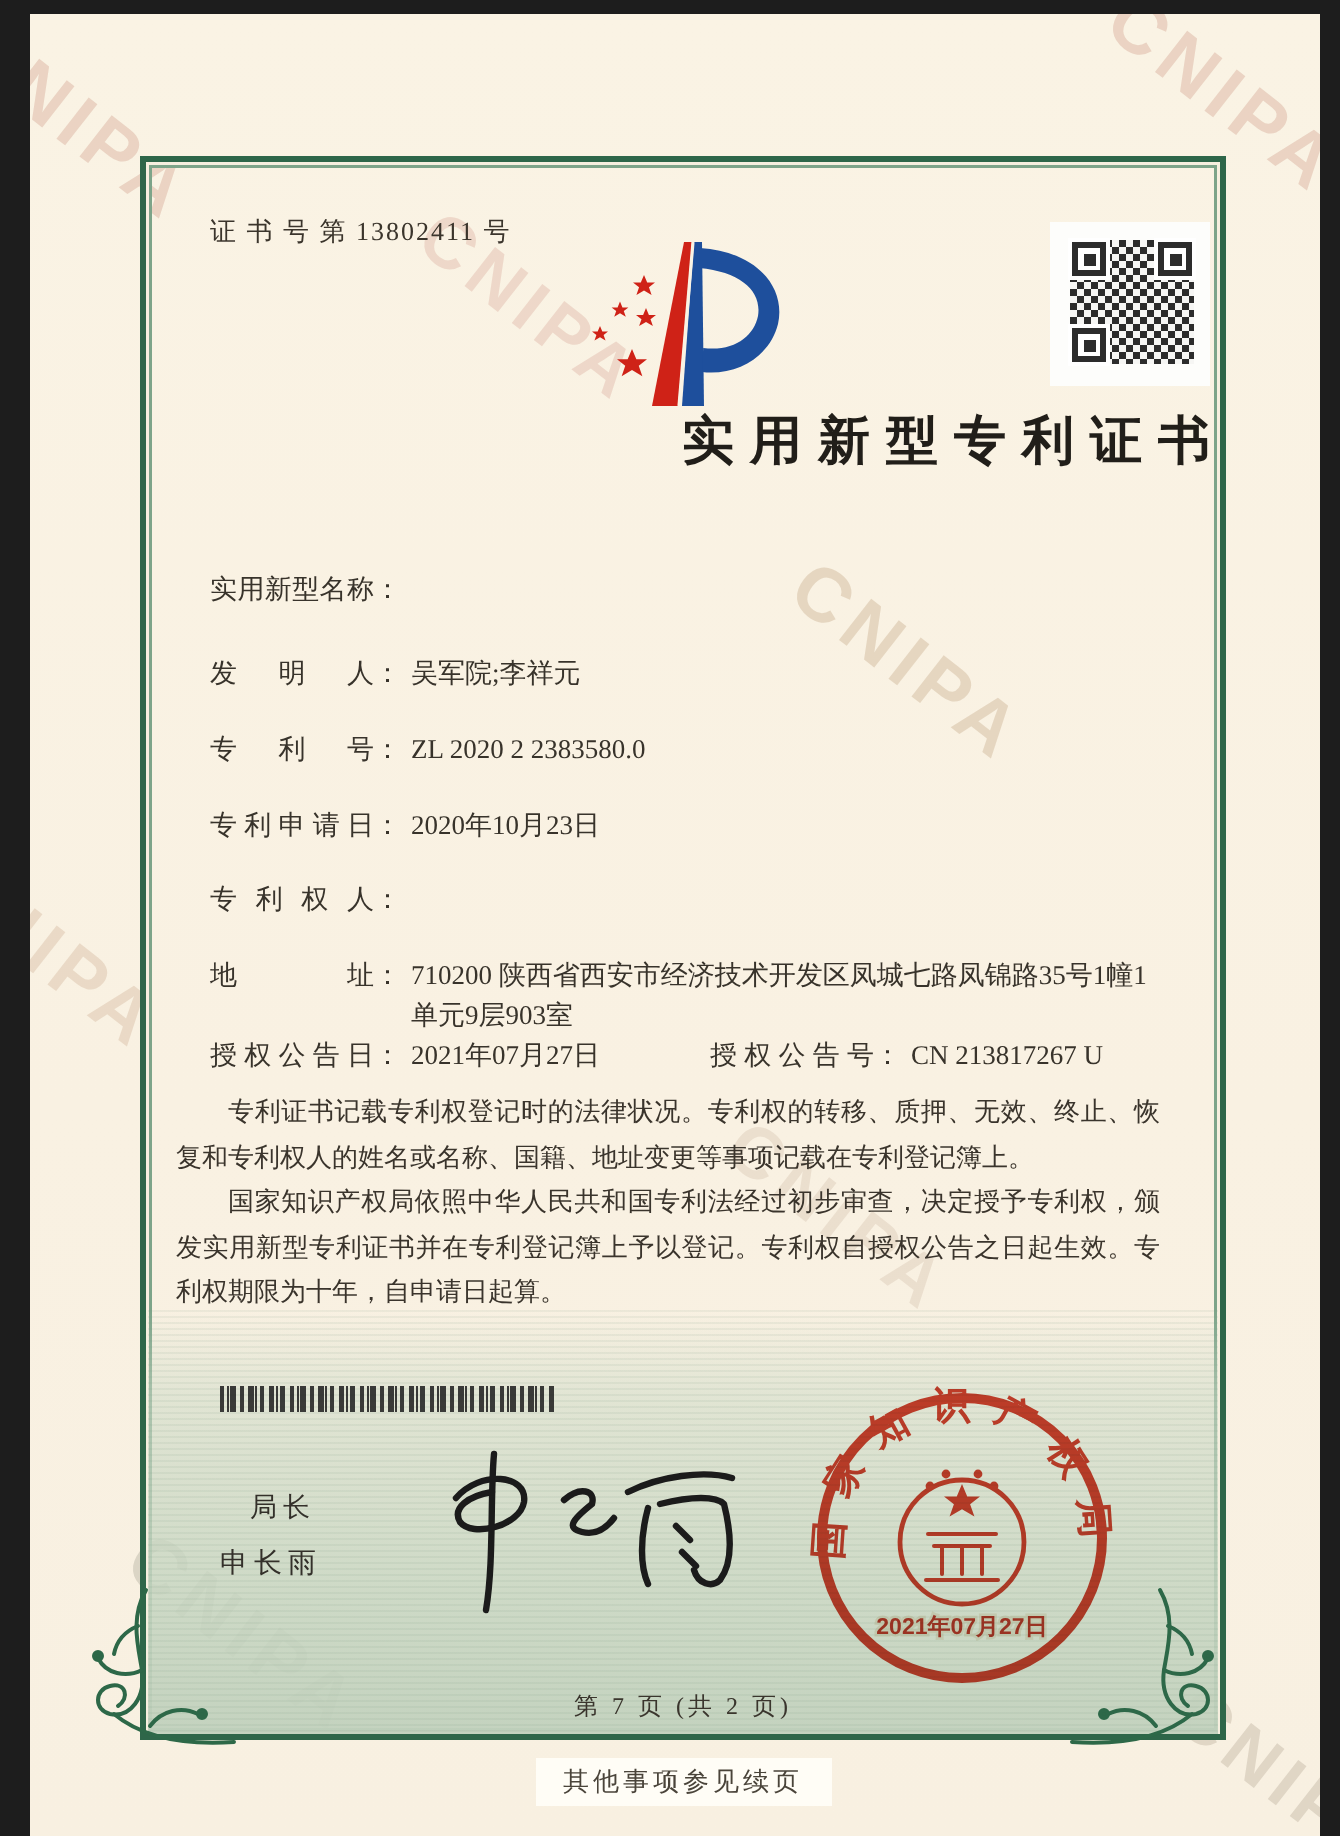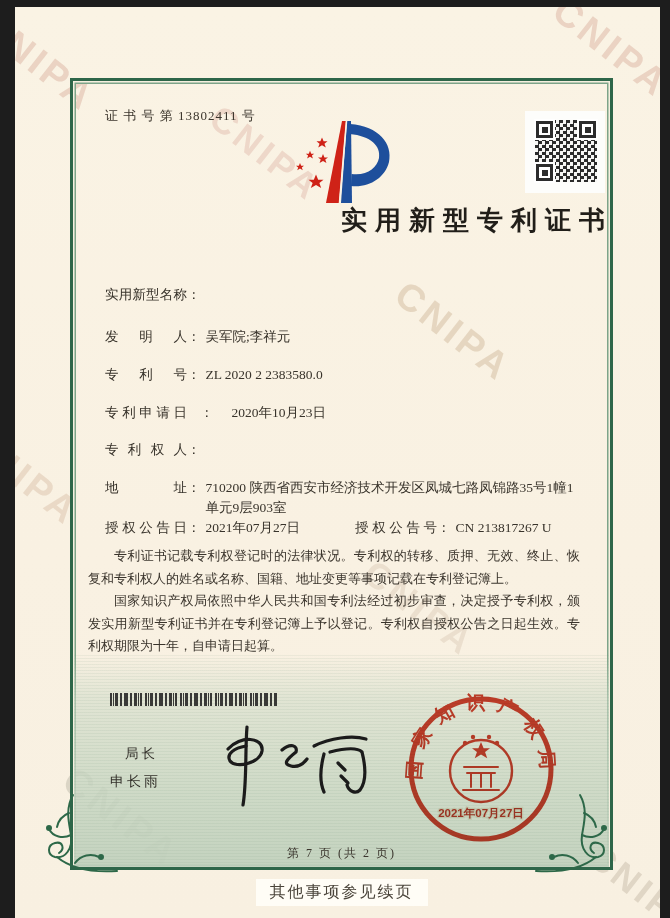--- a/index.html
+++ b/index.html
@@ -67,21 +67,21 @@
     font-size:26px;font-weight:bold;color:#211e19;letter-spacing:8px;
   }
   
   .row{position:absolute;left:90px;display:flex;font-size:13.5px;color:#38332b;line-height:20px;}
   .row .lbl{
     display:inline-block;width:82px;text-align:justify;text-align-last:justify;
     flex:none;
   }
   .row .colon{flex:none;}
   .row .val{margin-left:5px;}
-  .r1{top:278px;justify-content:flex-end;} .r2{top:320px;} .r3{top:358px;} .r4{top:396px;gap:13px;}
+  .r1{top:278px;justify-content:flex-end;} .r2{top:320px;} .r3{top:358px;} .r4{top:396px;}
   .r5{top:433px;} .r6{top:471px;} .r6 .val{width:372px;}
   .r7{top:511px;width:508px;}
   .r7 .pair{display:flex;}
   .r7 .pair1{width:250px;flex:none;}
   
   .legal{
     position:absolute;left:73px;top:538px;width:492px;
     font-size:13px;line-height:22.5px;color:#3a342c;text-align:justify;
   }
   .legal p{margin:0;text-indent:2em;}
@@ -96,21 +96,21 @@
   .comm-name{position:absolute;left:95px;top:766px;font-size:14px;color:#33302a;letter-spacing:3px;text-align:center;}
   .signature{position:absolute;left:195px;top:712px;width:165px;height:95px;}
   .seal{position:absolute;left:388px;top:684px;width:156px;height:156px;opacity:.93;mix-blend-mode:multiply;}
   .page-num{
     position:absolute;left:55px;top:838px;width:543px;text-align:center;
     font-size:12px;color:#3a352d;letter-spacing:2px;
   }
   .note-wrap{position:absolute;left:55px;top:872px;width:543px;text-align:center;}
   .note{
     display:inline-block;background:#fffdf6;padding:3px 14px;
-    font-size:16px;color:#4a443a;letter-spacing:2px;
+    font-size:13px;color:#4a443a;letter-spacing:2px;
   }
 </style>
 </head>
 <body>
 
 <div class="page">
 
   <span class="wm wm1">CNIPA</span>
   <span class="wm wm2">CNIPA</span>
   <span class="wm wm3">CNIPA</span>

